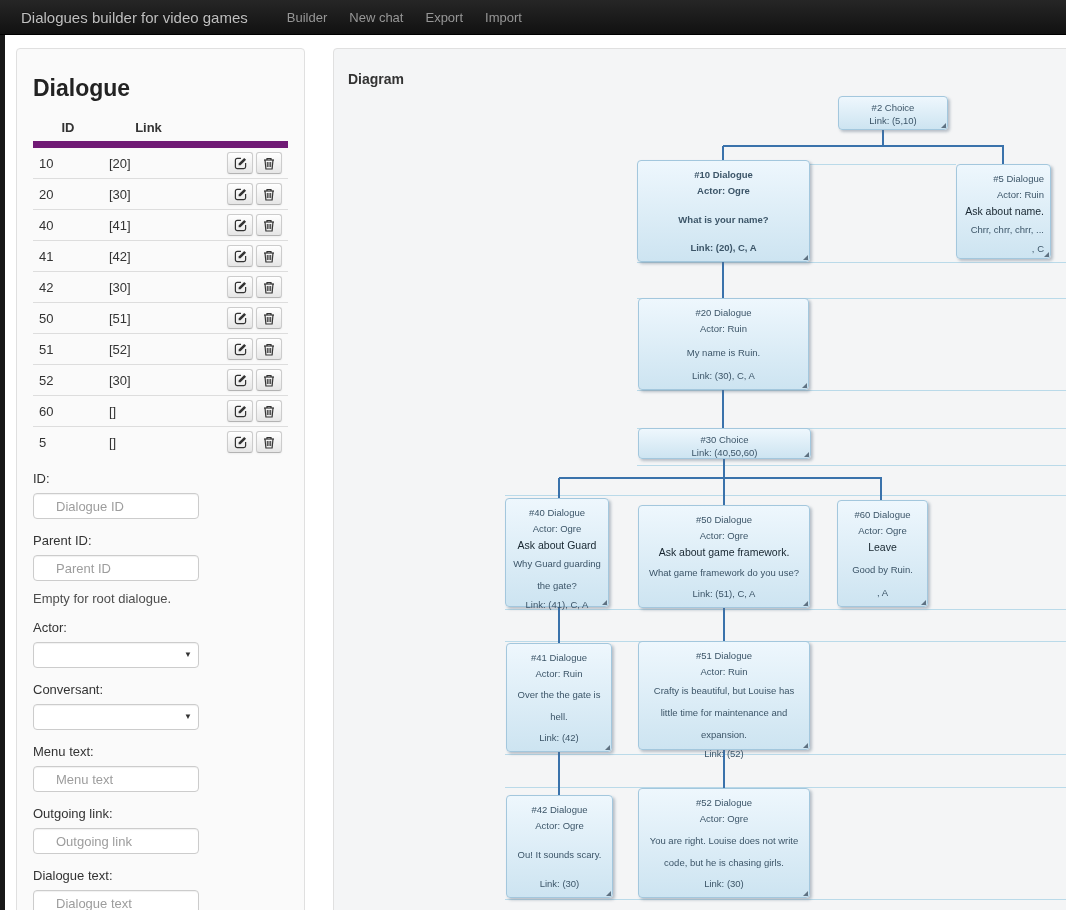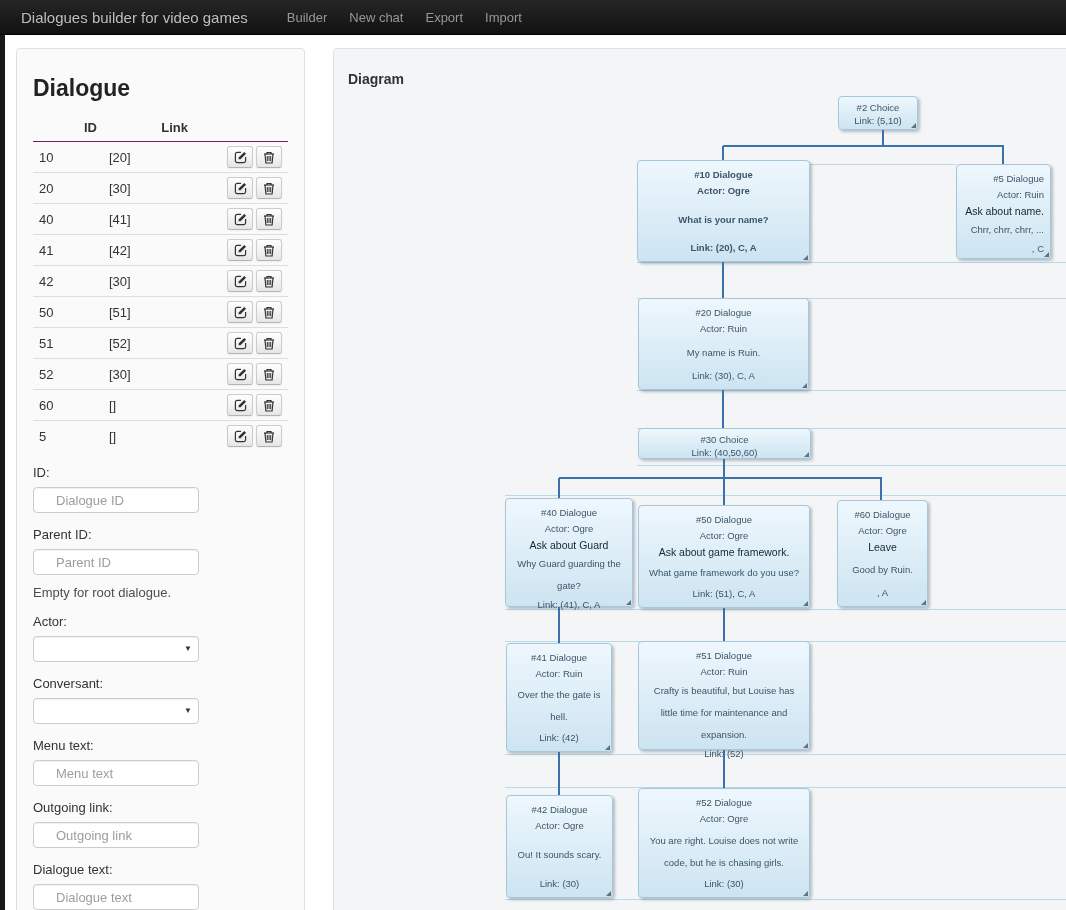--- a/index.html
+++ b/index.html
@@ -19,21 +19,21 @@
   .nav-items{display:flex;list-style:none;margin:0 0 0 20px;padding:0}
   .nav-items li a{display:block;color:#979797;font-size:13px;padding:24px 11px;text-decoration:none}
   
   .panel{position:absolute;box-sizing:border-box;background:#f8f8f8;border:1px solid #e0e0e0;border-radius:4px;z-index:2}
   #left-panel{left:16px;top:48px;width:289px;height:892px;padding:6px 16px 20px 16px;background:#fafafa}
   #right-panel{left:333px;top:48px;width:760px;height:892px;background:#f4f5f6}
   #right-panel h2{font-size:14px;color:#333;margin:0;padding:22px 0 0 14px;font-weight:bold}
   
   #left-panel h1{font-size:23px;color:#222;margin:20px 0 12px;font-weight:bold}
   table.dlg{width:100%;border-collapse:collapse;font-size:13px;color:#333}
-  table.dlg th{font-weight:bold;text-align:right;padding:6px 6px;border-bottom:1px solid #701a75}
+  table.dlg th{font-weight:bold;text-align:center;padding:6px 6px;border-bottom:7px solid #701a75}
   table.dlg td{padding:4px 6px;border-top:1px solid #dddddd;vertical-align:middle}
   table.dlg tr td:first-child,table.dlg th:first-child{width:58px}
   td.actions{text-align:right;width:82px;white-space:nowrap}
   .btn{
     display:inline-flex;align-items:center;justify-content:center;
     width:26px;height:22px;margin-left:3px;cursor:pointer;
     border:1px solid #cccccc;border-bottom-color:#b3b3b3;border-radius:3px;
     background:linear-gradient(180deg,#ffffff,#e6e6e6);
     box-shadow:inset 0 1px 0 rgba(255,255,255,.2),0 1px 2px rgba(0,0,0,.05);
   }
@@ -363,21 +363,21 @@
     <div class="conn" style="left: 722px; top: 389px; width: 2px; height: 40px;"></div>
     <div class="conn" style="left: 723px; top: 458px; width: 2px; height: 21px;"></div>
     <div class="conn" style="left: 559px; top: 477px; width: 323px; height: 2px;"></div>
     <div class="conn" style="left: 558px; top: 478px; width: 2px; height: 21px;"></div>
     <div class="conn" style="left: 723px; top: 478px; width: 2px; height: 28px;"></div>
     <div class="conn" style="left: 880px; top: 478px; width: 2px; height: 23px;"></div>
     <div class="conn" style="left: 558px; top: 606px; width: 2px; height: 38px;"></div>
     <div class="conn" style="left: 723px; top: 607px; width: 2px; height: 35px;"></div>
     <div class="conn" style="left: 558px; top: 751px; width: 2px; height: 45px;"></div>
     <div class="conn" style="left: 723px; top: 749px; width: 2px; height: 40px;"></div>
-    <div class="node choice" style="left: 838px; top: 96px; width: 80px; height: 34px;">
+    <div class="node choice" style="left: 838px; top: 96px; width: 110px; height: 34px;">
       <div class="n-title">#2 Choice</div>
       <div class="n-link">Link: (5,10)</div>
       <div class="handle"></div>
     </div>
     <div class="node" style="left: 637px; top: 160px; width: 173px; height: 102px; font-weight: bold;">
       <div class="n-title">#10 Dialogue</div>
       <div class="n-actor">Actor: Ogre</div>
       <div class="n-text">What is your name?</div>
       <div class="n-link">Link: (20), C, A</div>
       <div class="handle"></div>
@@ -395,21 +395,21 @@
       <div class="n-actor">Actor: Ruin</div>
       <div class="n-text">My name is Ruin.</div>
       <div class="n-link">Link: (30), C, A</div>
       <div class="handle"></div>
     </div>
     <div class="node choice" style="left: 638px; top: 428px; width: 173px; height: 31px;">
       <div class="n-title">#30 Choice</div>
       <div class="n-link">Link: (40,50,60)</div>
       <div class="handle"></div>
     </div>
-    <div class="node" style="left: 505px; top: 498px; width: 128px; height: 109px;">
+    <div class="node" style="left: 505px; top: 498px; width: 104px; height: 109px;">
       <div class="n-title">#40 Dialogue</div>
       <div class="n-actor">Actor: Ogre</div>
       <div class="n-menu">Ask about Guard</div>
       <div class="n-text">Why Guard guarding the gate?</div>
       <div class="n-link">Link: (41), C, A</div>
       <div class="handle"></div>
     </div>
     <div class="node" style="left: 638px; top: 505px; width: 172px; height: 103px;">
       <div class="n-title">#50 Dialogue</div>
       <div class="n-actor">Actor: Ogre</div>

